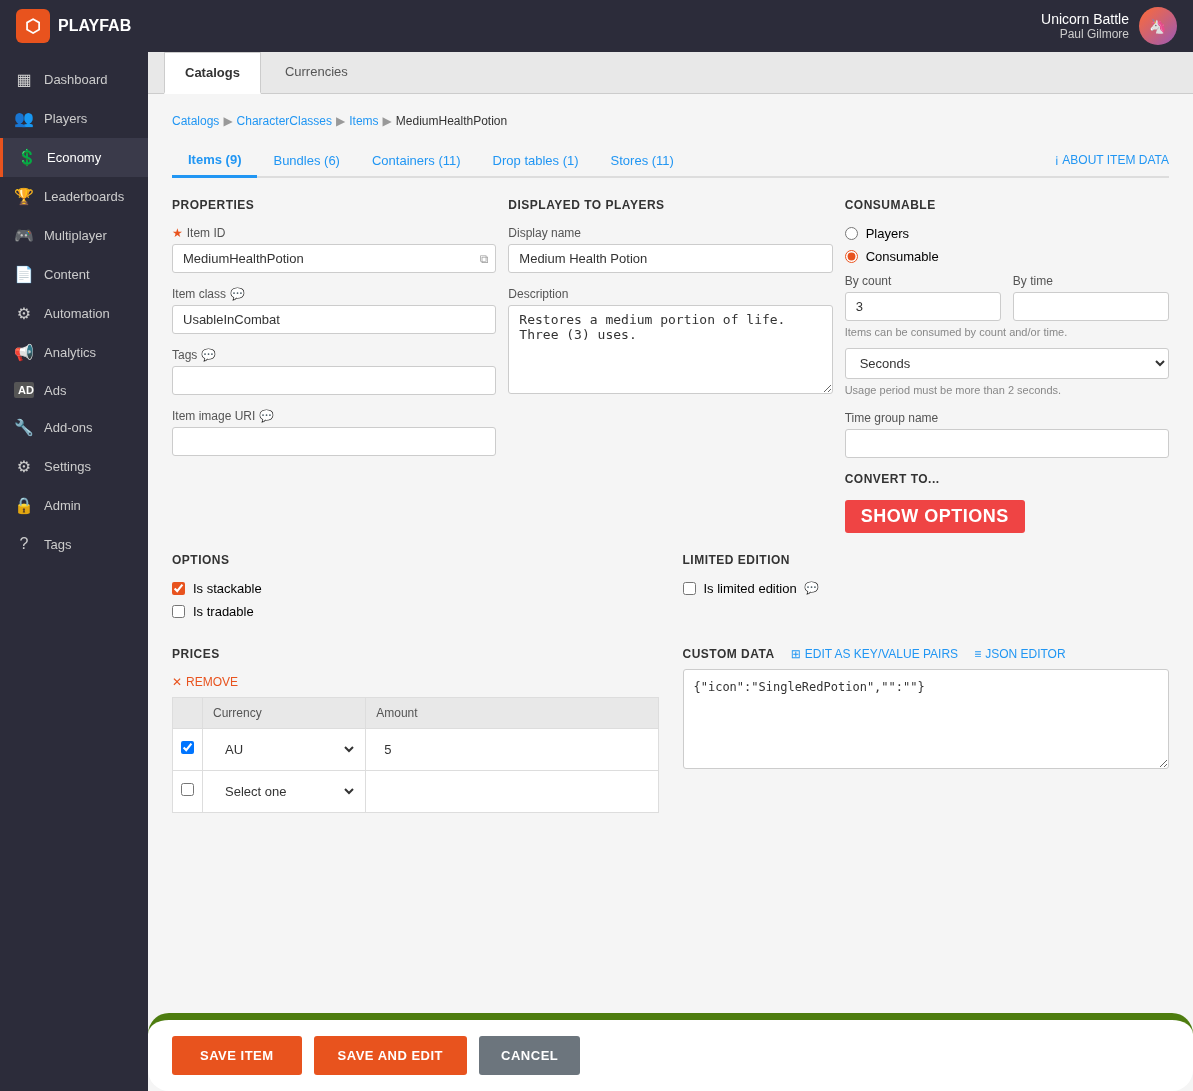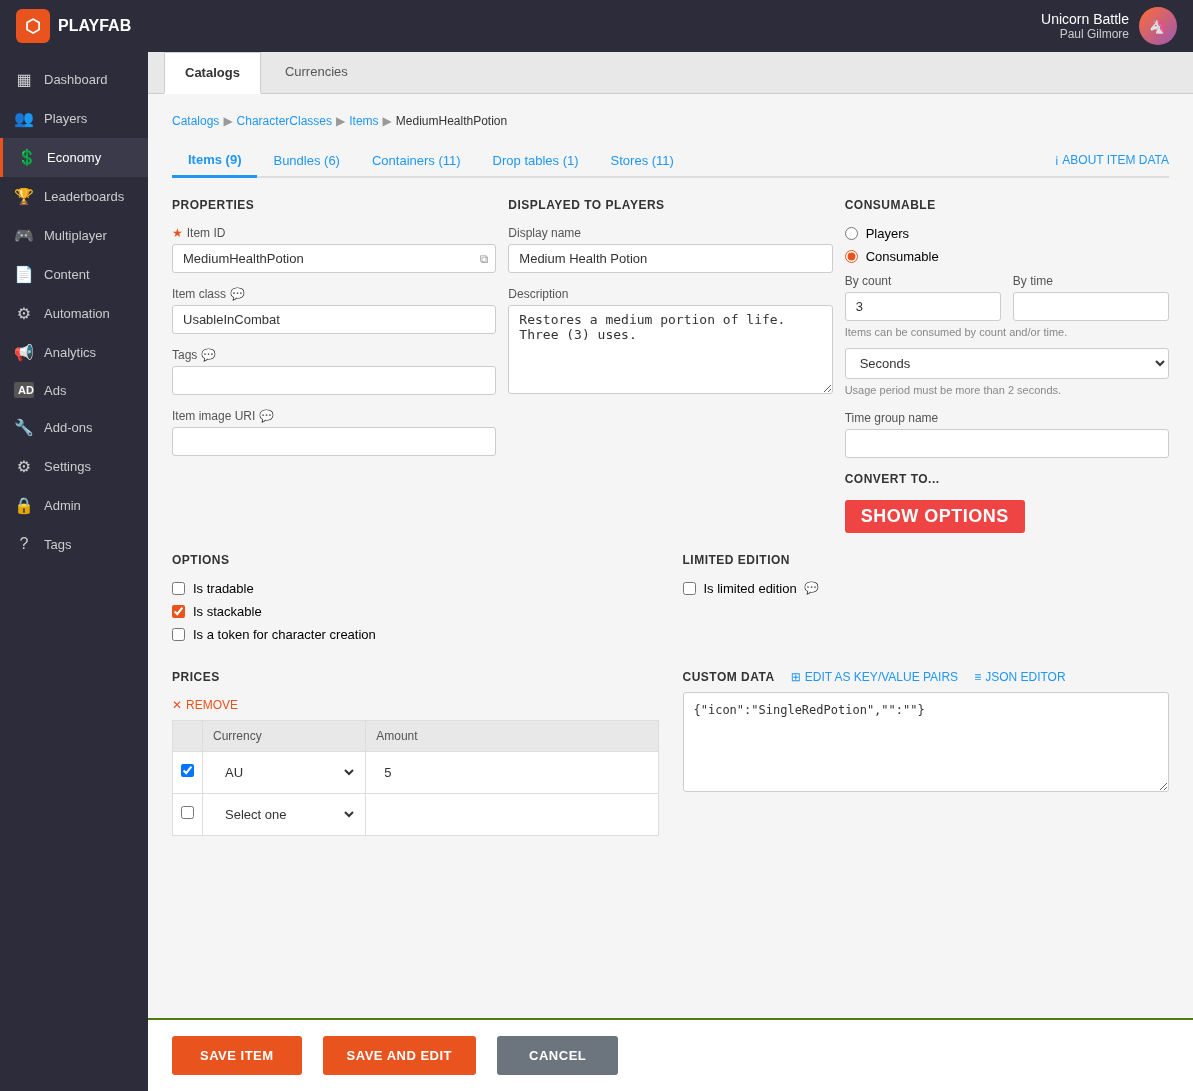--- a/index.html
+++ b/index.html
@@ -194,25 +194,26 @@
       padding: 10px;
       font-family: monospace;
       font-size: 12px;
       background: white;
       resize: vertical;
     }
 
     
     .footer-bar {
       background: white;
-      border-top: 2px solid #4d7c0f;
+      border-top: 7px solid #4d7c0f;
       padding: 16px 24px;
       display: flex;
-      gap: 21px;
+      gap: 12px;
       flex-shrink: 0;
+      border-radius: 21px;
     }
     .btn-save {
       background: #e8531e;
       color: white;
       border: none;
       padding: 12px 28px;
       font-size: 13px;
       font-weight: 700;
       cursor: pointer;
       border-radius: 3px;
@@ -226,21 +227,21 @@
       font-size: 13px;
       font-weight: 700;
       cursor: pointer;
       border-radius: 3px;
       letter-spacing: 0.5px;
     }
     .btn-cancel {
       background: #6c757d;
       color: white;
       border: none;
-      padding: 12px 32px;
+      padding: 12px 22px;
       font-size: 13px;
       font-weight: 700;
       cursor: pointer;
       border-radius: 3px;
       letter-spacing: 0.5px;
     }
 
     .comment-icon { color: #aaa; font-size: 12px; }
 
     .prices-checkbox-col { width: 30px; text-align: center; }
@@ -453,30 +454,26 @@
             <div class="section-title" style="margin-top:10px;">CONVERT TO...</div>
             <button class="show-options-btn">SHOW OPTIONS</button>
           </div>
         </div>
       </div>
 
       <div class="two-col options-section">
         <div>
           <div class="section-title">OPTIONS</div>
           <label class="checkbox-item">
-            <input type="checkbox" style="">
-            <span>Is tradable</span>
-          </label>
-          <label class="checkbox-item">
             <input type="checkbox" checked="" style="">
             <span>Is stackable</span>
           </label>
           <label class="checkbox-item">
             <input type="checkbox" style="">
-            <span>Is a token for character creation</span>
+            <span>Is tradable</span>
           </label>
         </div>
 
         <div>
           <div class="section-title">LIMITED EDITION</div>
           <label class="checkbox-item">
             <input type="checkbox" style="">
             <span>Is limited edition</span>
             <span class="comment-icon">💬</span>
           </label>

